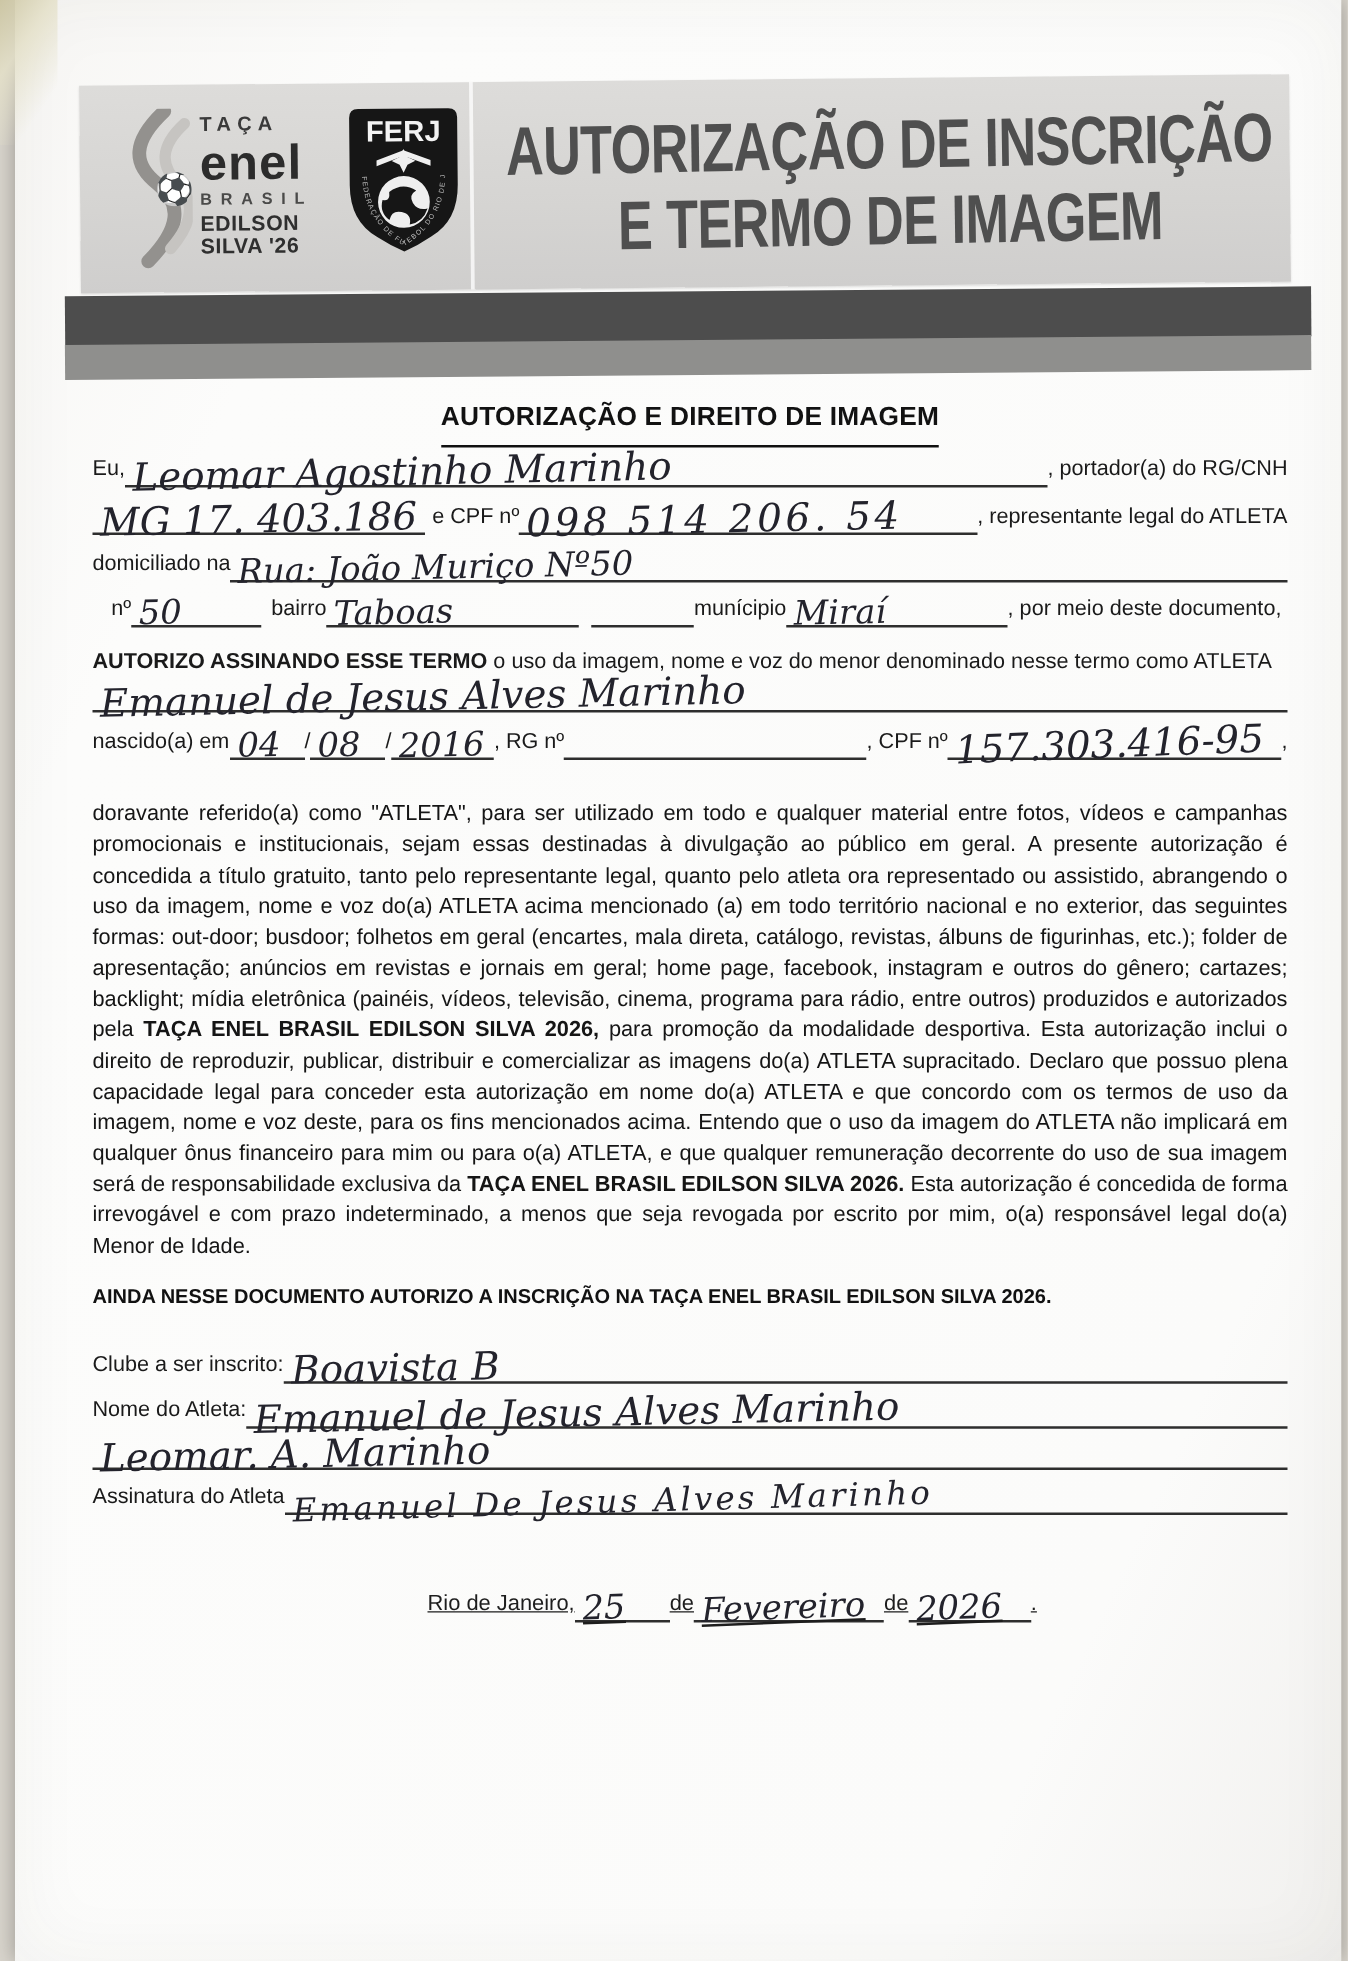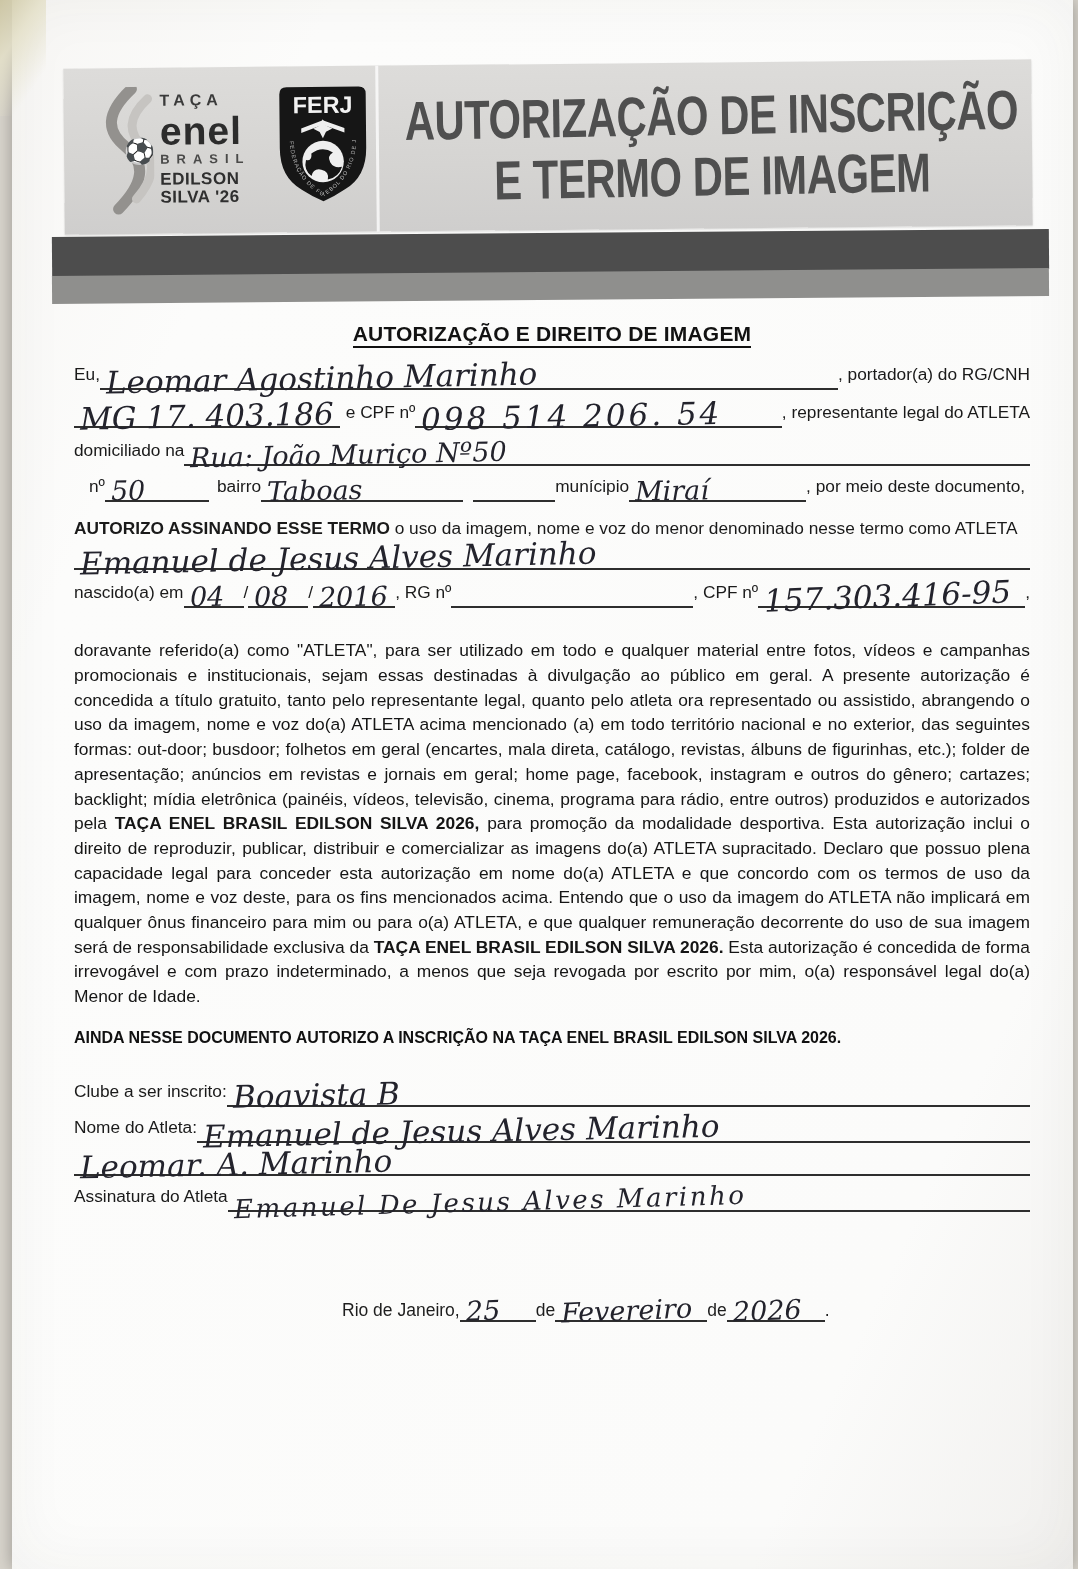--- a/index.html
+++ b/index.html
@@ -43,42 +43,42 @@
     font-weight:800;color:#4f4f4f;font-size:45px;line-height:1.10;
     transform:scale(.93,1.22) rotate(-0.4deg);transform-origin:center;
     letter-spacing:-0.5px;white-space:nowrap;
   }
   .band{position:absolute;left:40px;width:997px;}
   .band.dark{top:233px;height:40px;background:#4d4d4d;transform:rotate(-0.45deg);}
   .band.light{top:272px;height:28px;background:#8f8f8d;transform:rotate(-0.45deg);}
   
   .content{position:absolute;left:62px;top:322px;width:956px;}
   .section-title{margin:0 0 18px;text-align:center;font-size:21px;font-weight:bold;color:#121212;}
-  .section-title span{border-bottom:2.5px solid #101010;padding-bottom:1px;letter-spacing:.2px;}
+  .section-title span{border-bottom:2.5px solid #101010;padding-bottom:11px;letter-spacing:.2px;}
   .fline{display:flex;align-items:flex-end;font-size:17.3px;color:#1a1a1a;}
   .lbl{white-space:nowrap;padding-bottom:5px;}
   .blank{border-bottom:2.4px solid #2e2e2e;display:flex;align-items:flex-end;padding:0 6px;min-height:8px;}
   .grow{flex:1;}
   .hw{
     font-family:"DejaVu Serif",serif;font-style:italic;color:#23232c;
     white-space:nowrap;display:inline-block;line-height:.85;
     transform:rotate(-1.2deg);margin-bottom:-3px;
   }
   .hw-lg{font-size:31px;}
   .hw-md{font-size:27px;}
   .hw-sp{letter-spacing:3px;}
   .hw-up{transform:rotate(-2.2deg);}
   .hw-child{font-size:26px;letter-spacing:2.5px;transform:rotate(-1.6deg);}
   .legal{margin:0;text-align:justify;font-size:17.4px;line-height:24.7px;color:#151515;}
   .legal b{font-weight:bold;}
   .statement{margin:0;font-weight:bold;font-size:16px;color:#111;}
   .m12{margin-bottom:12px;} .m10{margin-bottom:10px;} .m16{margin-bottom:16px;margin-left:15px;}
   .m6{margin-bottom:6px;} .m30{margin-bottom:30px;}
   .m20{margin-bottom:20px;} .m34{margin-bottom:34px;} .m8{margin-bottom:8px;}
-  .date-row{margin-top:88px;margin-left:268px;display:flex;align-items:flex-start;font-size:17.5px;}
+  .date-row{margin-top:60px;margin-left:268px;display:flex;align-items:flex-end;font-size:17.5px;text-decoration:underline;}
 </style>
 </head>
 <body>
 
 <div class="paper">
   <div class="corner-blemish"></div>
 
   <div class="header-panel">
     <div class="header-crease"></div>
     <div class="logos">

